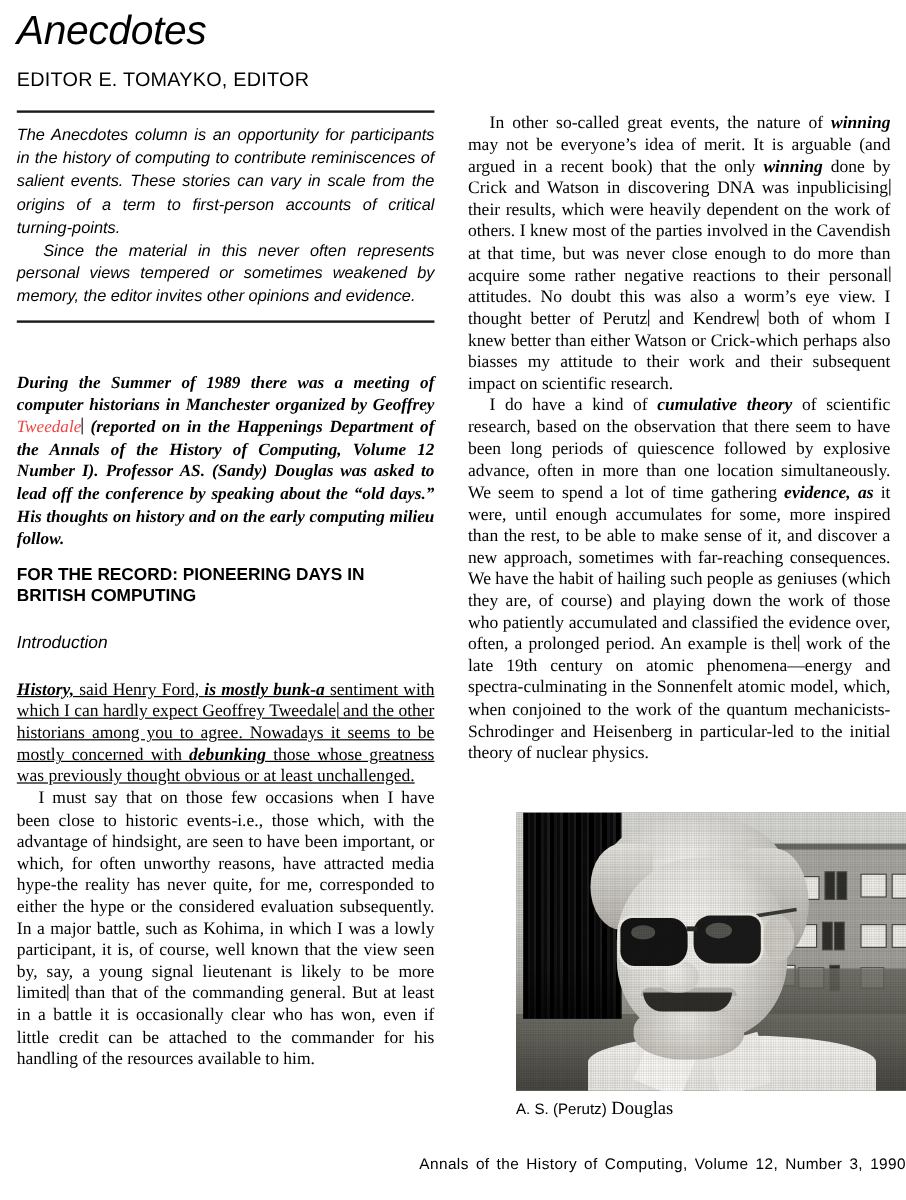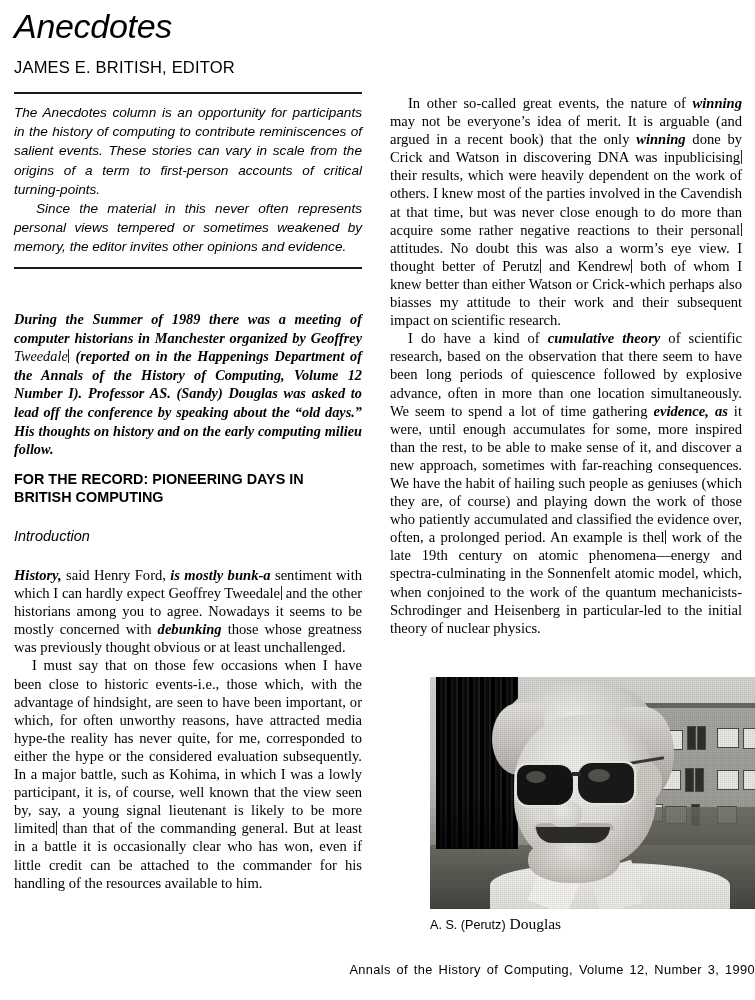--- a/index.html
+++ b/index.html
@@ -84,21 +84,21 @@
     font-family: "Liberation Serif", serif;
     font-weight: bold;
     font-style: italic;
     font-size: 14.3px;
     line-height: 18.6px;
     text-align: justify;
     margin: 0;
   }
   .abstract .faint {
     font-weight: normal;
-    color: #000000;
+    color: #ef4444;
   }
 
   
   .section-heading {
     position: absolute;
     left: 14px;
     top: 470px;
     width: 348px;
     font-family: "Liberation Sans", sans-serif;
     font-weight: bold;
@@ -130,21 +130,21 @@
     -webkit-hyphens: none;
     hyphens: none;
   }
   .col-left  { left: 14px;  top: 566px; }
   .col-right { left: 390px; top: 94px; width: 352px; }
 
   .col p {
     margin: 0;
     text-indent: 18px;
   }
-  .col p.noindent { text-indent: 0; }
+  .col p.noindent { text-indent: 0; text-decoration: underline; }
 
   .bi { font-weight: bold; font-style: italic; }
 
   
   .caret {
     display: inline-block;
     width: 1px;
     height: 0.95em;
     background: #222;
     vertical-align: -0.12em;
@@ -338,21 +338,21 @@
     word-spacing: 2px;
   }
 </style>
 </head>
 <body>
 
 <div class="page">
 
   <div class="masthead">
     <h1 class="column-title">Anecdotes</h1>
-    <div class="editor-line">JAMES E. BRITISH, EDITOR</div>
+    <div class="editor-line">EDITOR E. TOMAYKO, EDITOR</div>
   </div>
 
   <div class="intro-box">
     <hr class="rule">
     <div class="intro-text">
       <span>The Anecdotes column is an opportunity for participants in the history of computing to contribute reminiscences of salient events. These stories can vary in scale from the origins of a term to first-person accounts of critical turning-points.</span>
       <span class="para2">Since the material in this never often represents personal views tempered or sometimes weakened by memory, the editor invites other opinions and evidence.</span>
     </div>
     <hr class="rule">
   </div>

